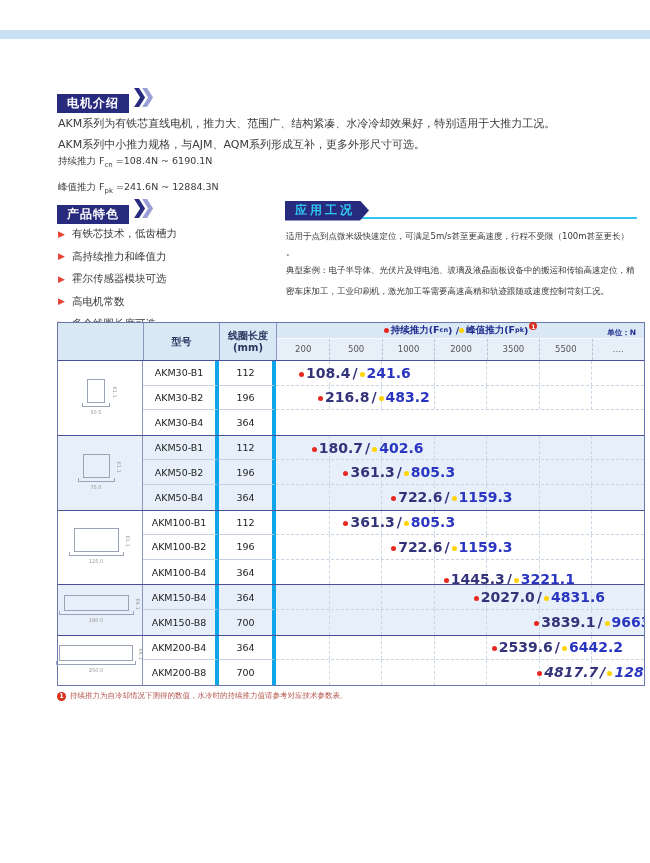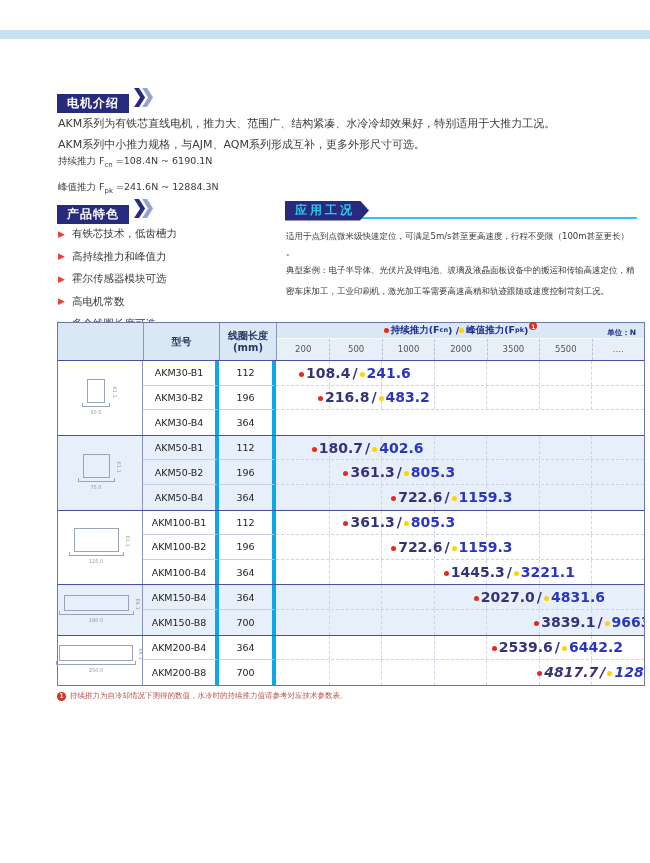--- a/index.html
+++ b/index.html
@@ -293,21 +293,21 @@
         </div>
         <div class="cell last">AKM100-B4</div>
         <div class="cell last">364</div>
         <div class="chart-cell last">
           <div class="vline" style="left: 14.2857%;"></div>
           <div class="vline" style="left: 28.5714%;"></div>
           <div class="vline" style="left: 42.8571%;"></div>
           <div class="vline" style="left: 57.1429%;"></div>
           <div class="vline" style="left: 71.4286%;"></div>
           <div class="vline" style="left: 85.7143%;"></div>
-          <span class="pt" style="left: 45.5757%;"><span class="dot red"></span><span class="v1">1445.3</span><span class="sep">/</span><span class="dot yel"></span><span class="v2">3221.1</span></span>
+          <span class="pt" style="left: 45.5757%; margin-top: 7px;"><span class="dot red"></span><span class="v1">1445.3</span><span class="sep">/</span><span class="dot yel"></span><span class="v2">3221.1</span></span>
         </div>
       </div>
       <div class="group hl">
         <div class="fig-cell" style="grid-row: 1 / span 2;">
           <div class="motor-fig">
             <div class="mtop" style="width: 65px; height: 16px;"></div>
             <div class="mbase" style="width: 75px;"></div>
             <div class="wlab">180.0</div>
             <div class="hlab" style="top: 6px;">64.1</div>
           </div>

